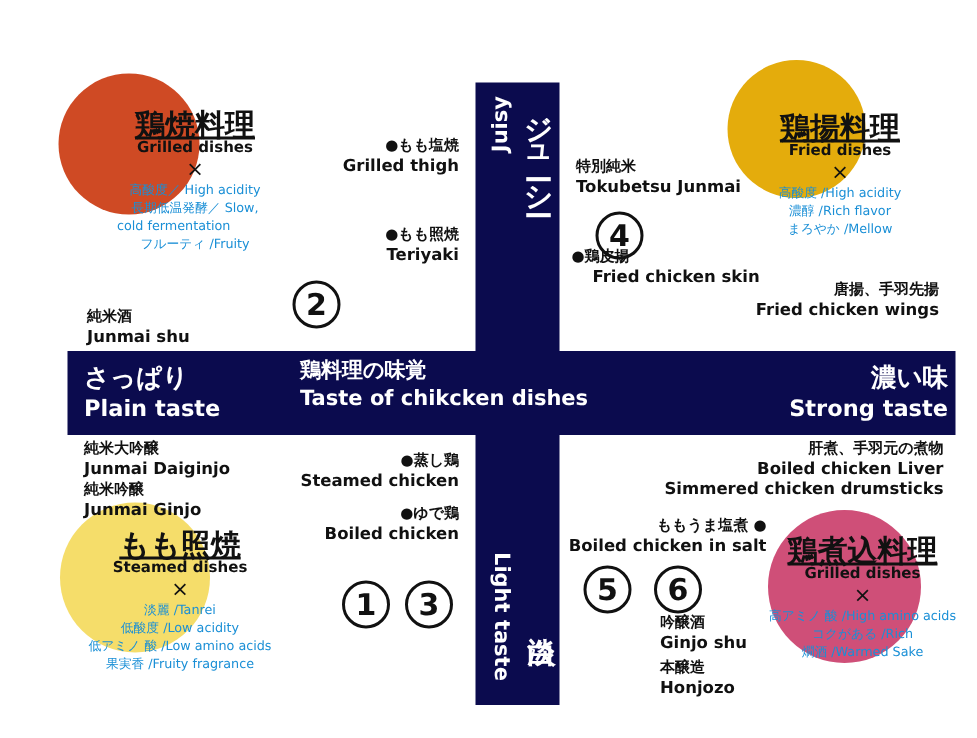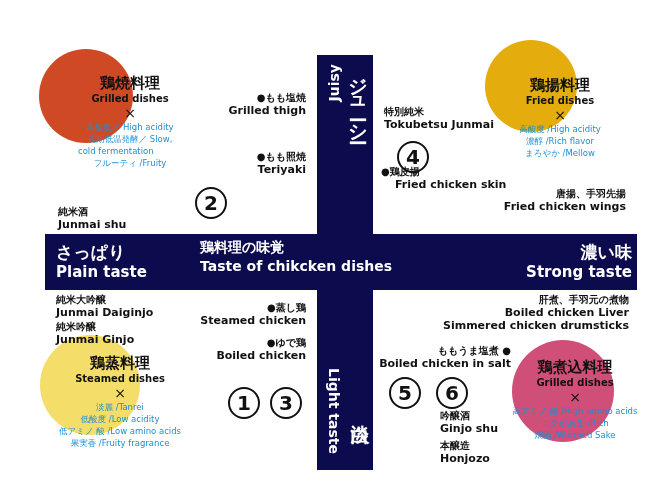--- a/index.html
+++ b/index.html
@@ -11,21 +11,21 @@
   .vtext { position:absolute; color:#fff; font-weight:bold; writing-mode:vertical-rl; }
   .jp-v { font-size:19px; letter-spacing:1px; }
   .en-v { font-size:14px; }
   .axis { position:absolute; color:#fff; font-weight:bold; }
   .axis .jp { font-size:17px; line-height:20px; }
   .axis .en { font-size:15px; line-height:20px; }
   .center-title { position:absolute; left:200px; top:238px; width:290px; text-align:left; color:#fff; font-weight:bold; }
   .center-title .jp { font-size:14px; line-height:18px; }
   .center-title .en { font-size:14px; line-height:20px; }
   .dish { position:absolute; text-align:center; }
-  .dish .jp { font-size:15px; font-weight:bold; line-height:18px; }
+  .dish .jp { font-size:20px; font-weight:bold; line-height:18px;text-decoration:underline; }
   .dish .en { font-size:10px; font-weight:bold; line-height:13px; }
   .dish .x { font-size:14px; line-height:16px; }
   .dish .note { font-size:8.5px; color:#1a8fd6; line-height:12px; white-space:nowrap; }
   .label { position:absolute; font-weight:bold; white-space:nowrap; }
   .label .jp { font-size:10px; line-height:12px; }
   .label .en { font-size:11px; line-height:13px; }
   .label.right { text-align:right; }
   .num { position:absolute; width:28px; height:28px; border:2px solid #111; border-radius:50%;
          font-size:20px; font-weight:bold; text-align:center; line-height:28px; }
 </style>
@@ -71,21 +71,21 @@
 <div class="dish" style="left:500px;top:76px;width:120px;">
   <div class="jp">鶏揚料理</div>
   <div class="en">Fried dishes</div>
   <div class="x">×</div>
   <div class="note">高酸度 /High acidity</div>
   <div class="note">濃醇 /Rich flavor</div>
   <div class="note">まろやか /Mellow</div>
 </div>
 
 <div class="dish" style="left:50px;top:354px;width:140px;">
-  <div class="jp">鶏蒸料理</div>
+  <div class="jp">もも照焼</div>
   <div class="en">Steamed dishes</div>
   <div class="x">×</div>
   <div class="note">淡麗 /Tanrei</div>
   <div class="note">低酸度 /Low acidity</div>
   <div class="note">低アミノ 酸 /Low amino acids</div>
   <div class="note">果実香 /Fruity fragrance</div>
 </div>
 
 <div class="dish" style="left:505px;top:358px;width:140px;">
   <div class="jp">鶏煮込料理</div>

